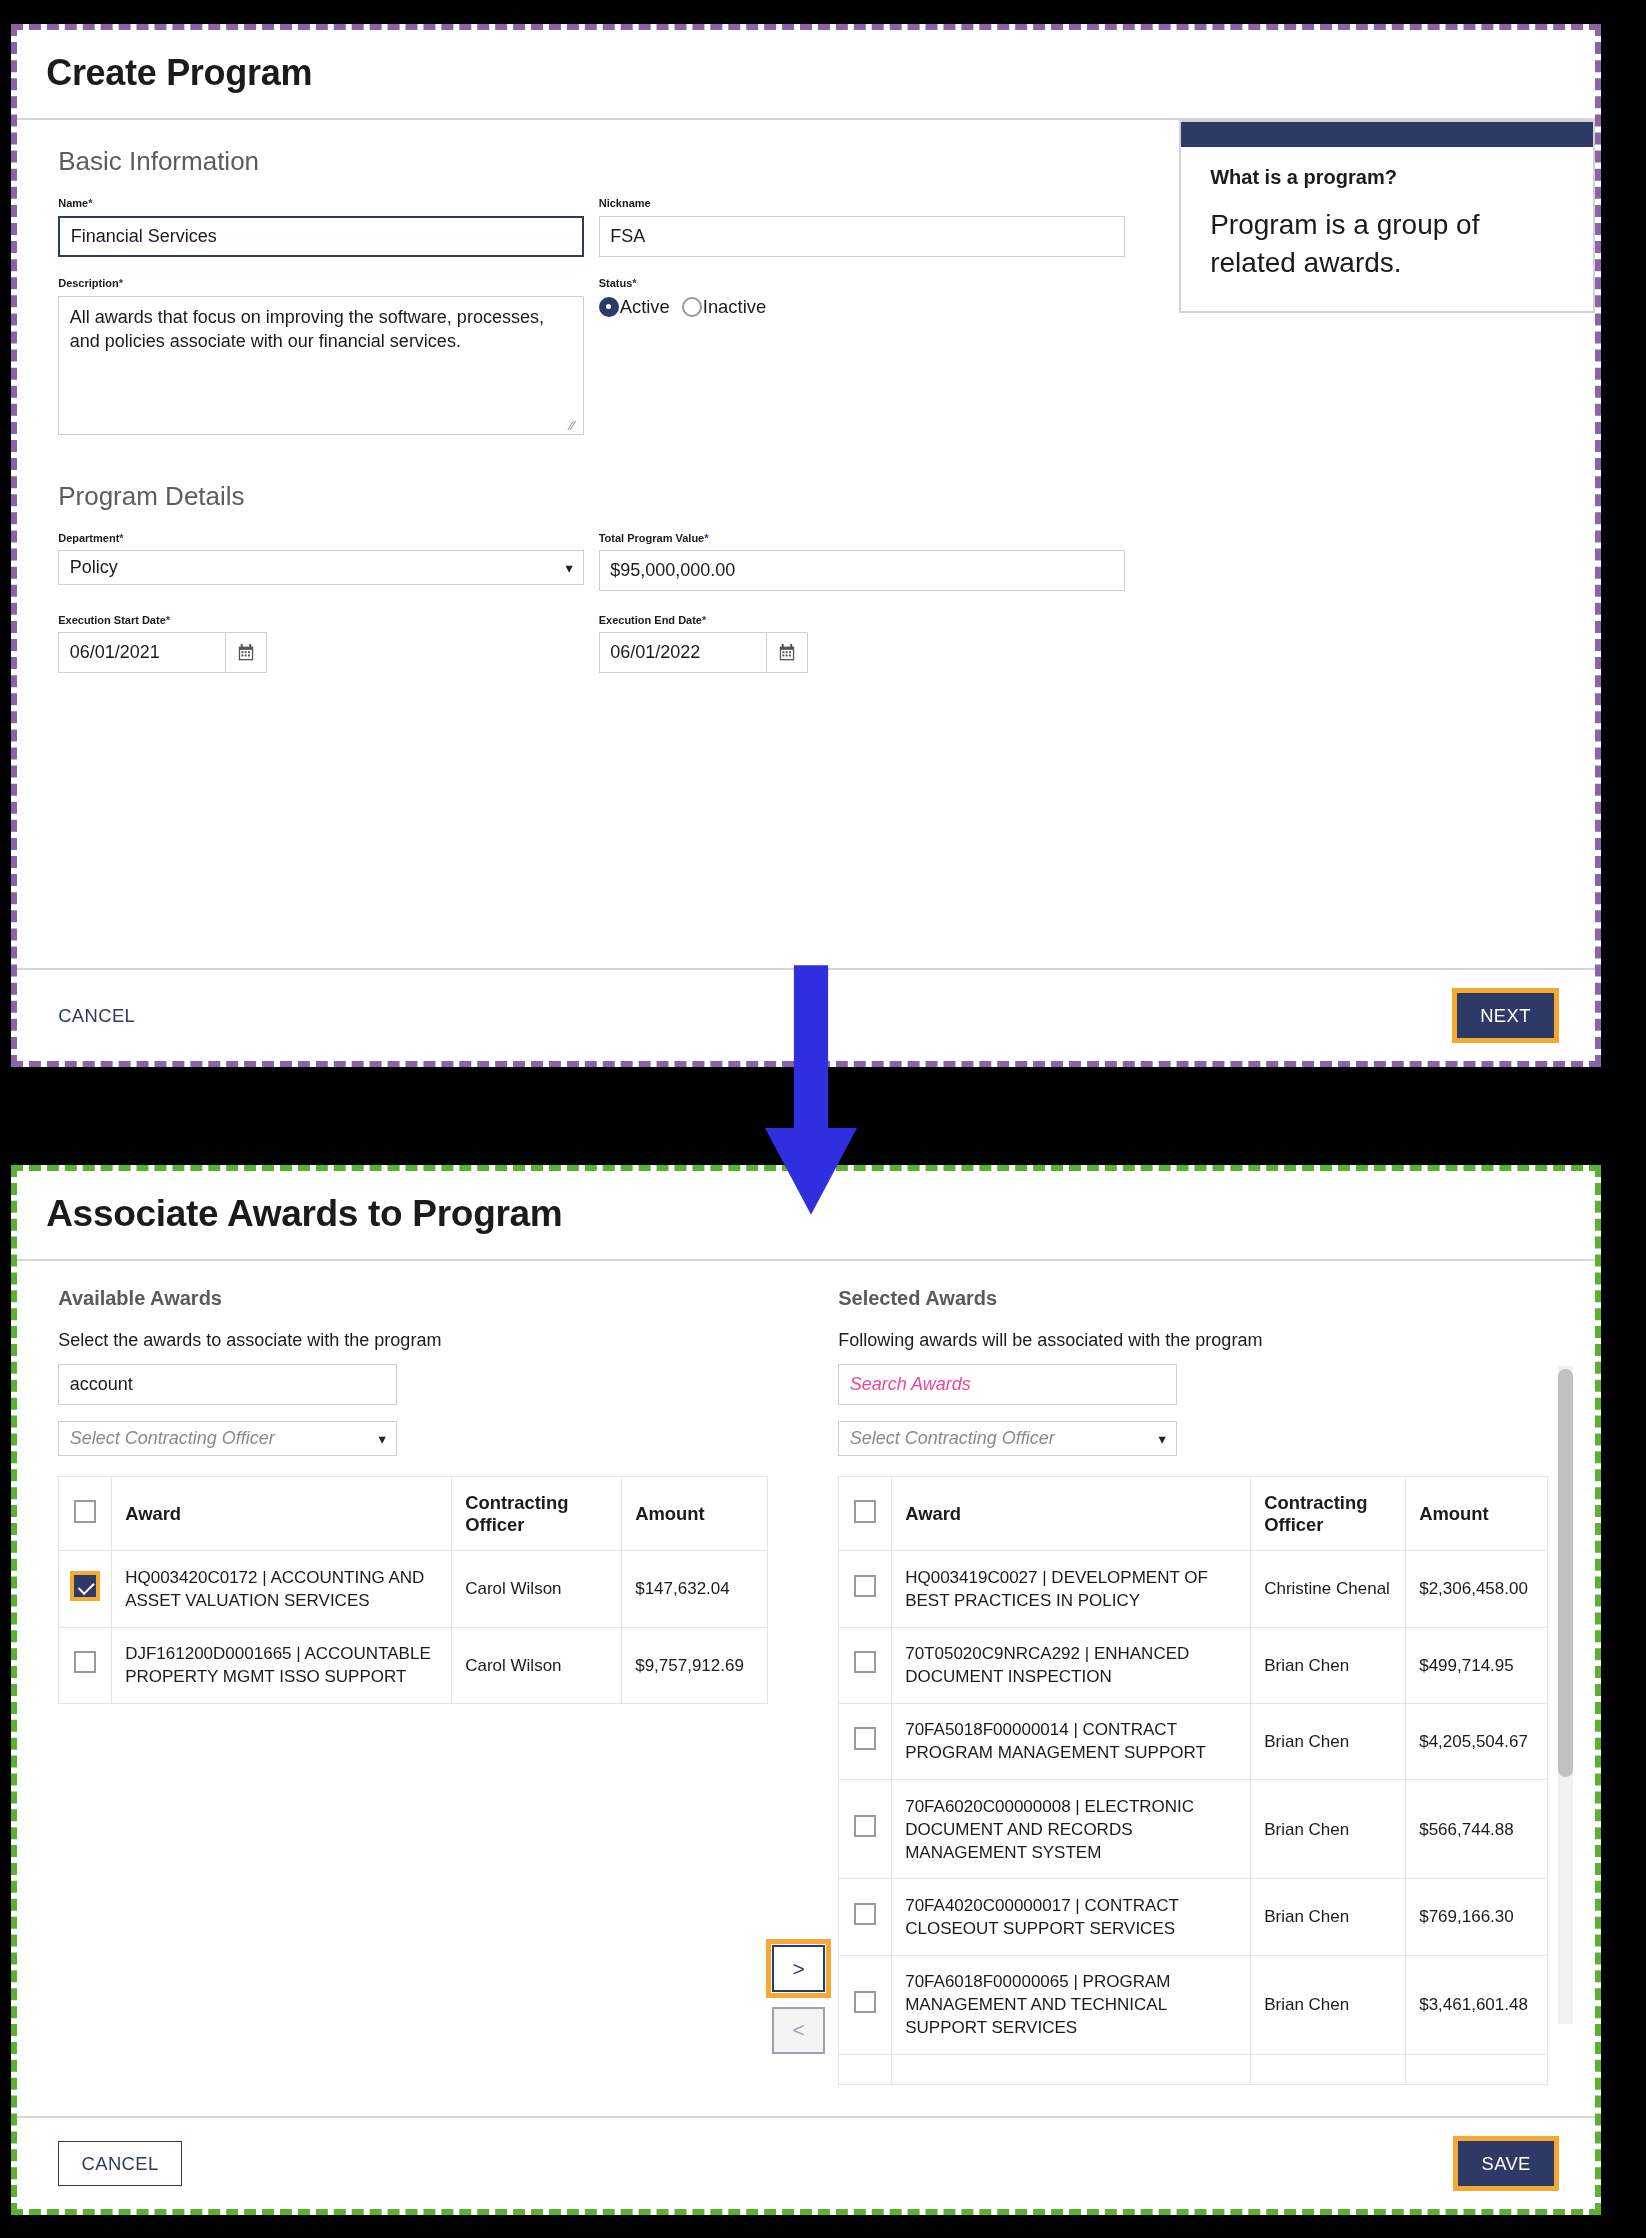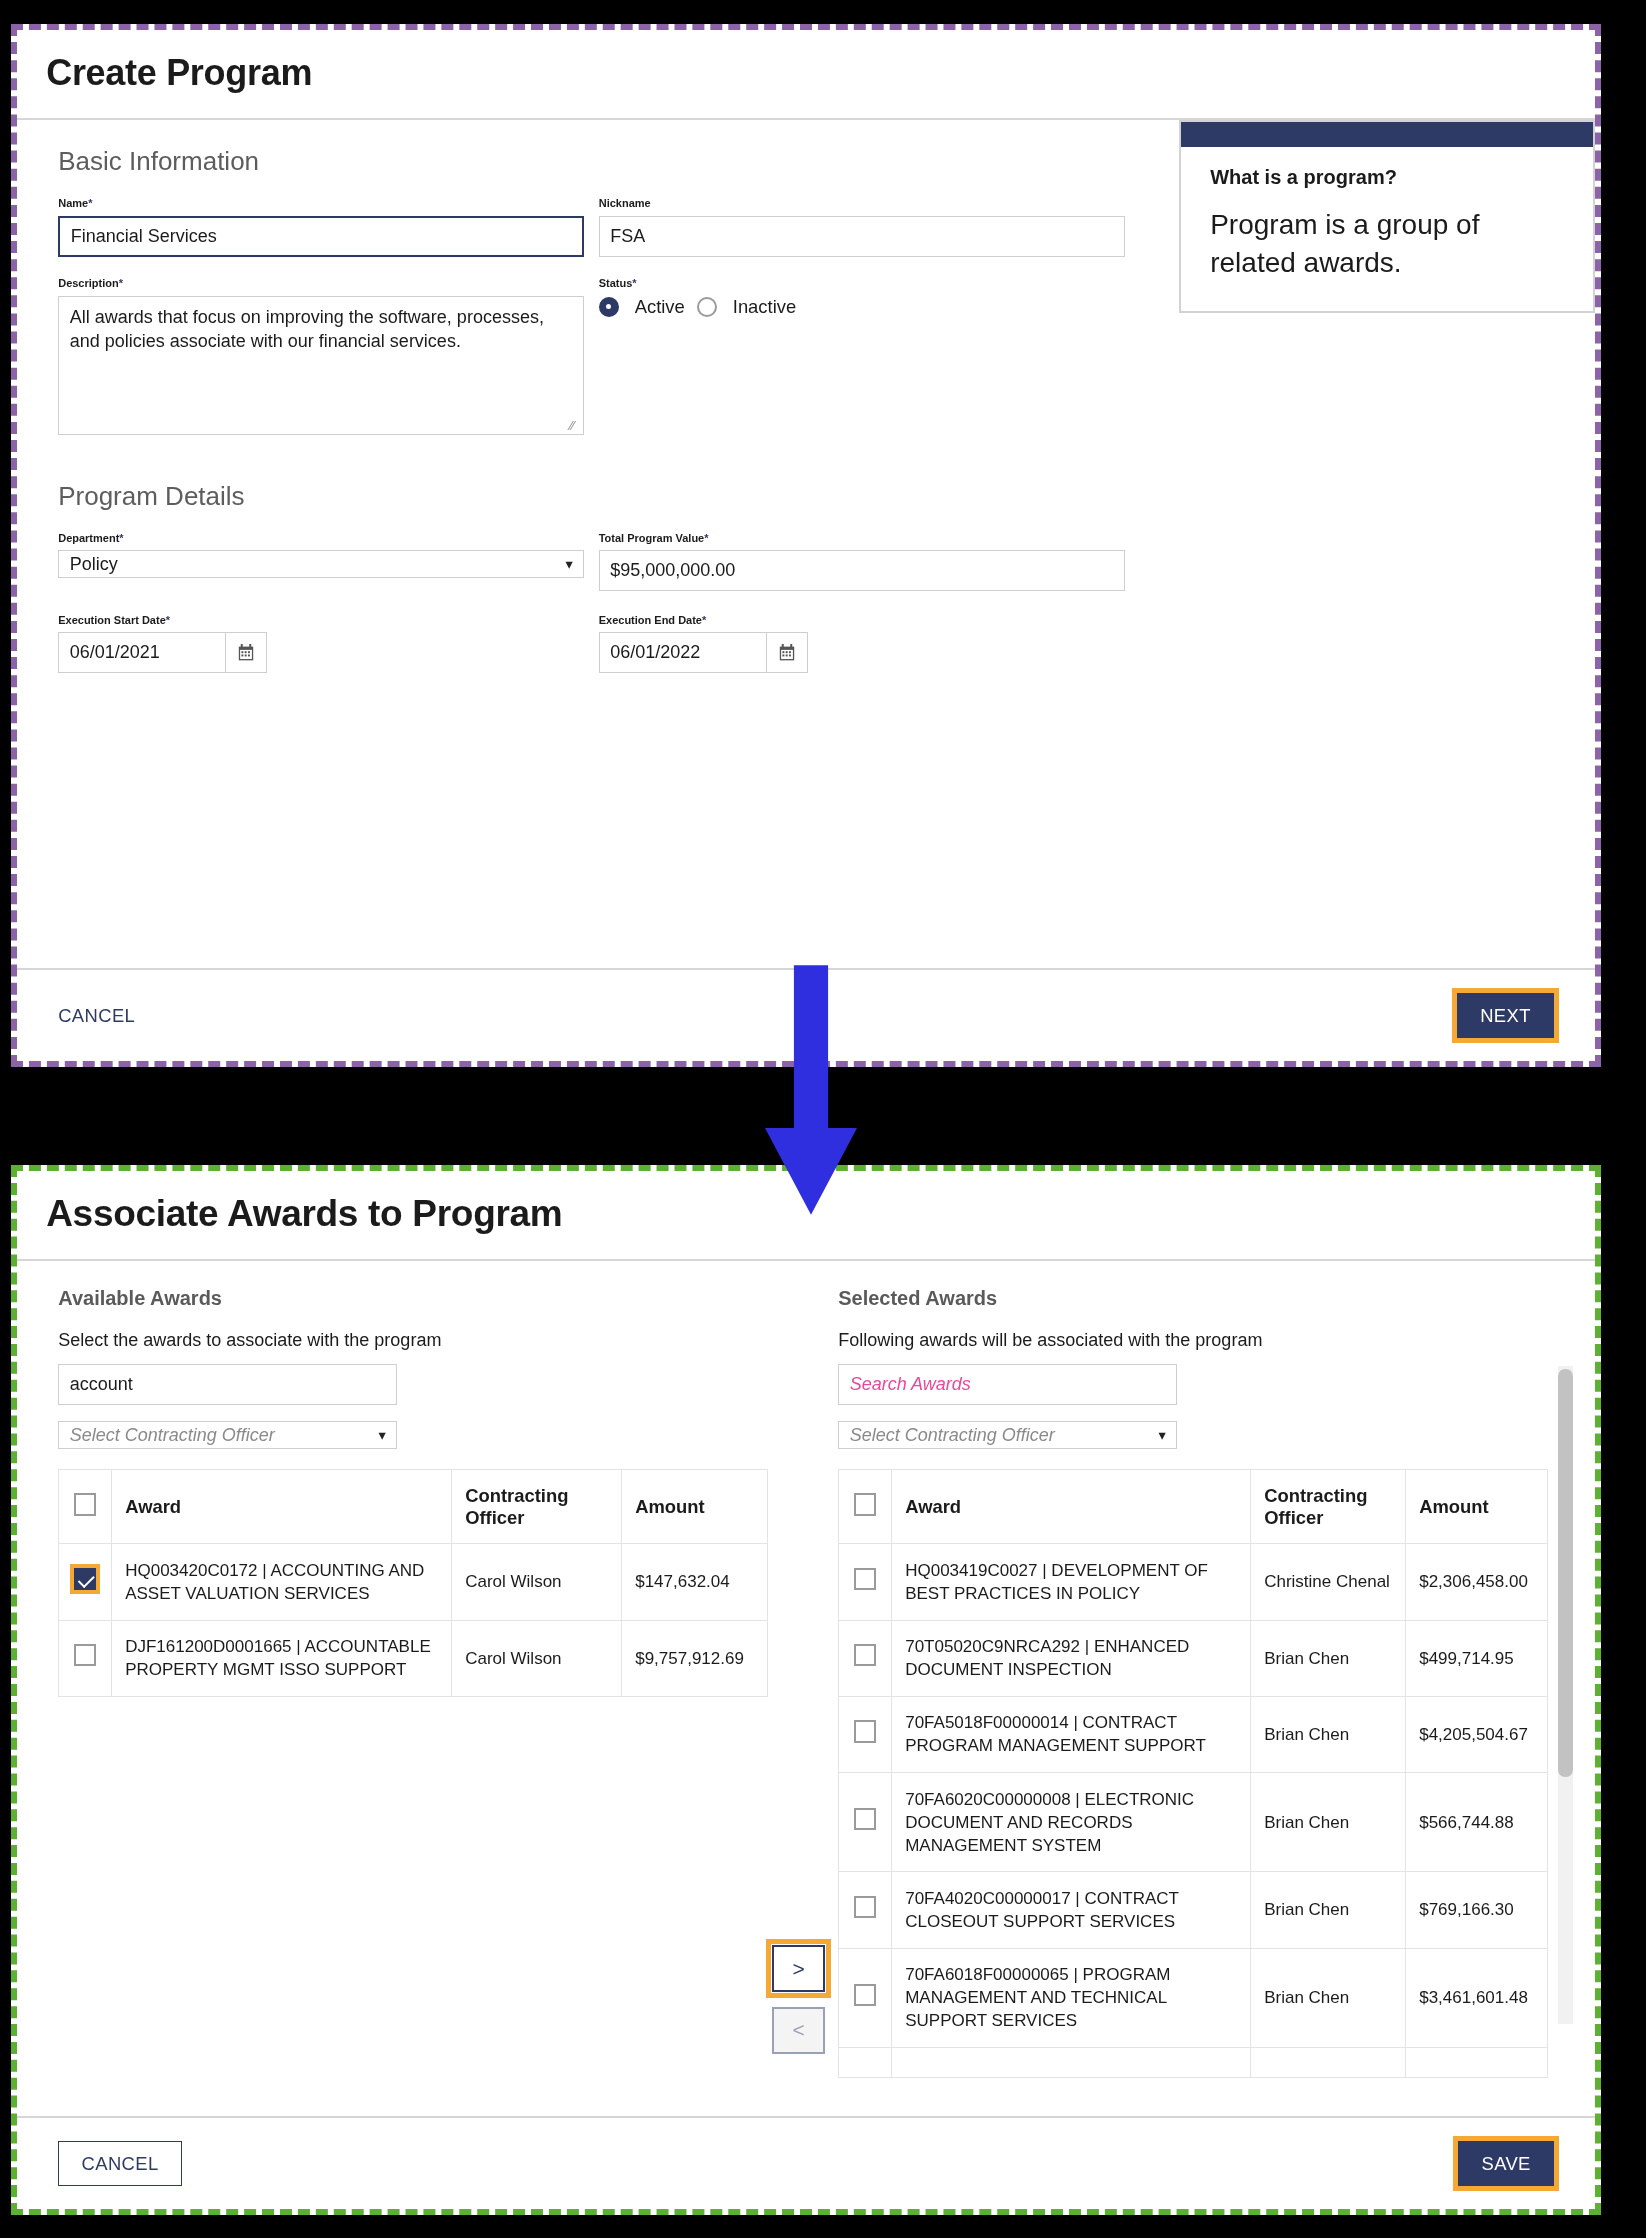--- a/index.html
+++ b/index.html
@@ -71,34 +71,34 @@
     overflow: hidden;
   }
   .resize-grip {
     position: absolute; right: 2.6px; bottom: 2px;
     width: 10.5px; height: 10.5px; color: #8a8a8a; font-size: 13px;
     line-height: 10.5px;
   }
   .resize-grip::after { content: "⁄⁄"; }
 
   .radio-row { display: flex; align-items: center; gap: 12px; margin-top: 4px;}
-  .radio-item { display: flex; align-items: center; gap: 16px; }
+  .radio-item { display: flex; align-items: center; gap: 1px; }
   .radio {
     width: 20px; height: 20px; border-radius: 50%;
     border: 2px solid #9a9a9a; background:#fff;
     display:flex; align-items:center; justify-content:center;
   }
   .radio.on { border-color: #2e3a66; background: #2e3a66; }
   .radio.on::after {
     content:""; width: 5.3px; height: 5.3px; border-radius:50%; background:#fff;
   }
   .radio-label { font-size: 18.4px; color:#1b1b1b; }
 
   .select-input {
-    width: 100%; height: 28px;
+    width: 100%; height: 35px;
     border: 1.3px solid #cfcfcf; background: #fff;
     font-size: 18px; color: #1b1b1b;
     padding: 0 10.5px;
     display:flex; align-items:center; justify-content: space-between; text-align: right;
   }
   .select-input .ph { color:#8a8a8a; font-style: italic; }
   .caret { font-size: 14.5px; color:#222; }
 
   .date-wrap {
     display: inline-flex; width: 209px; height: 41px;

